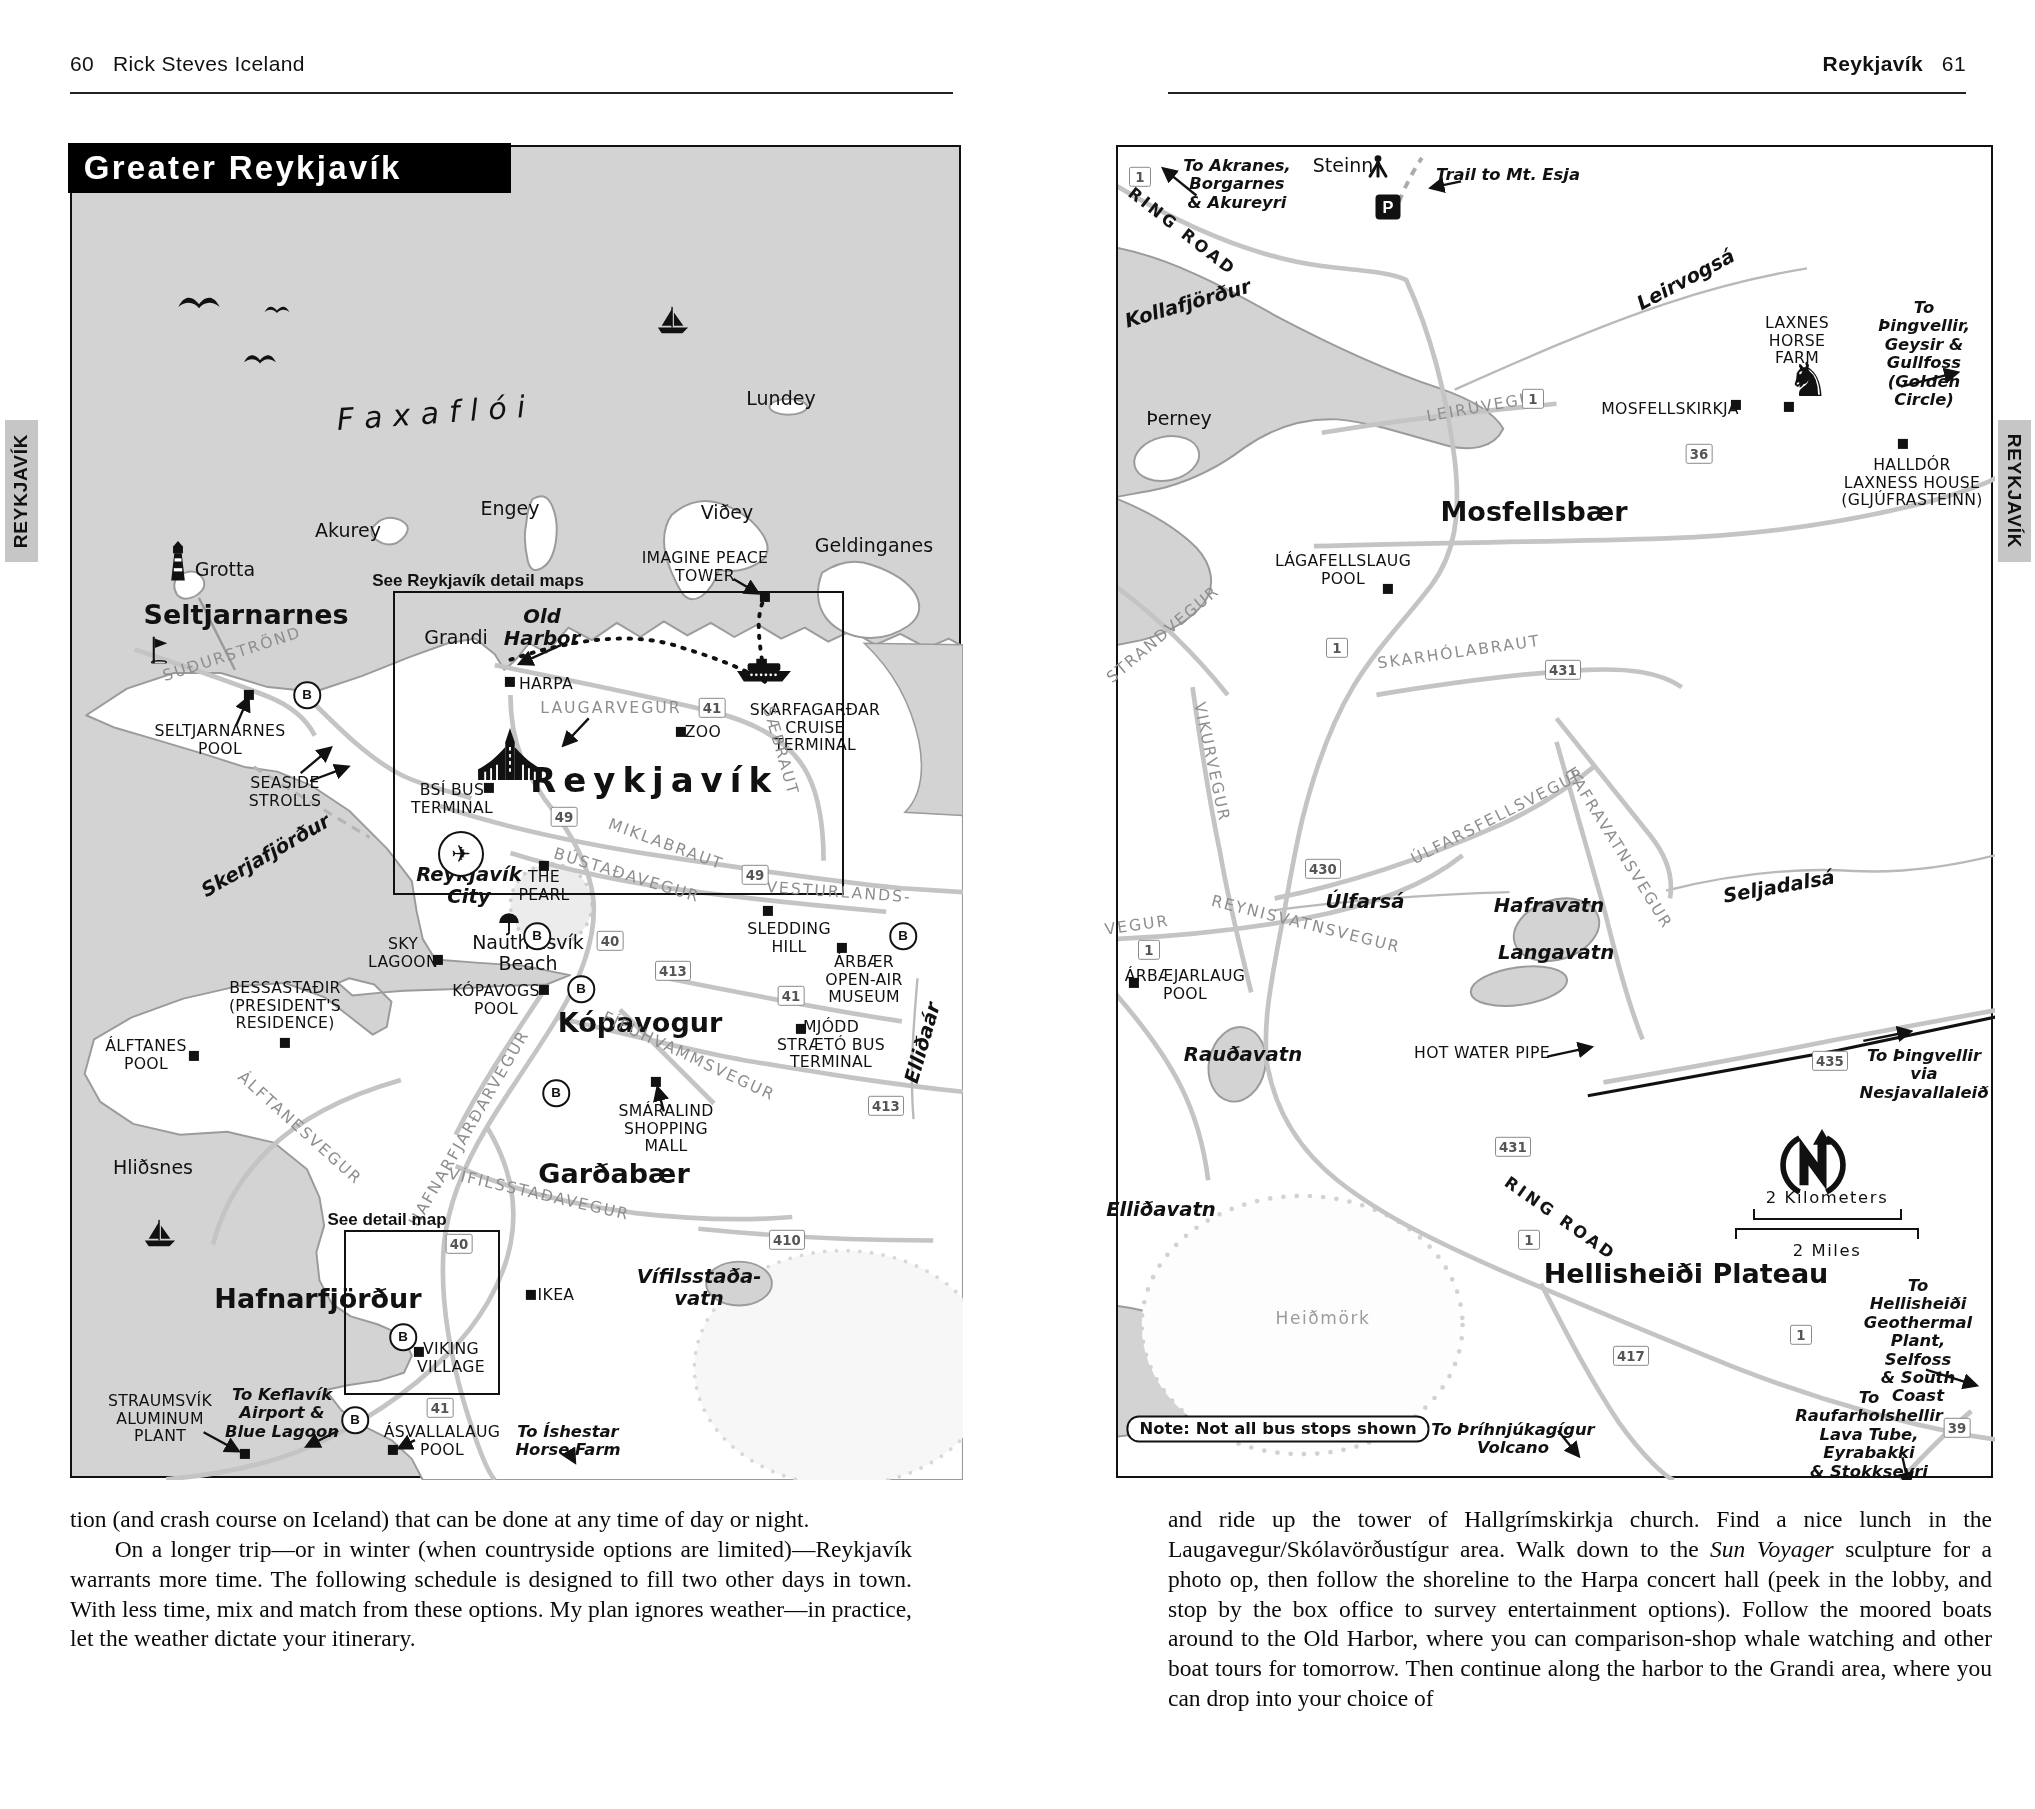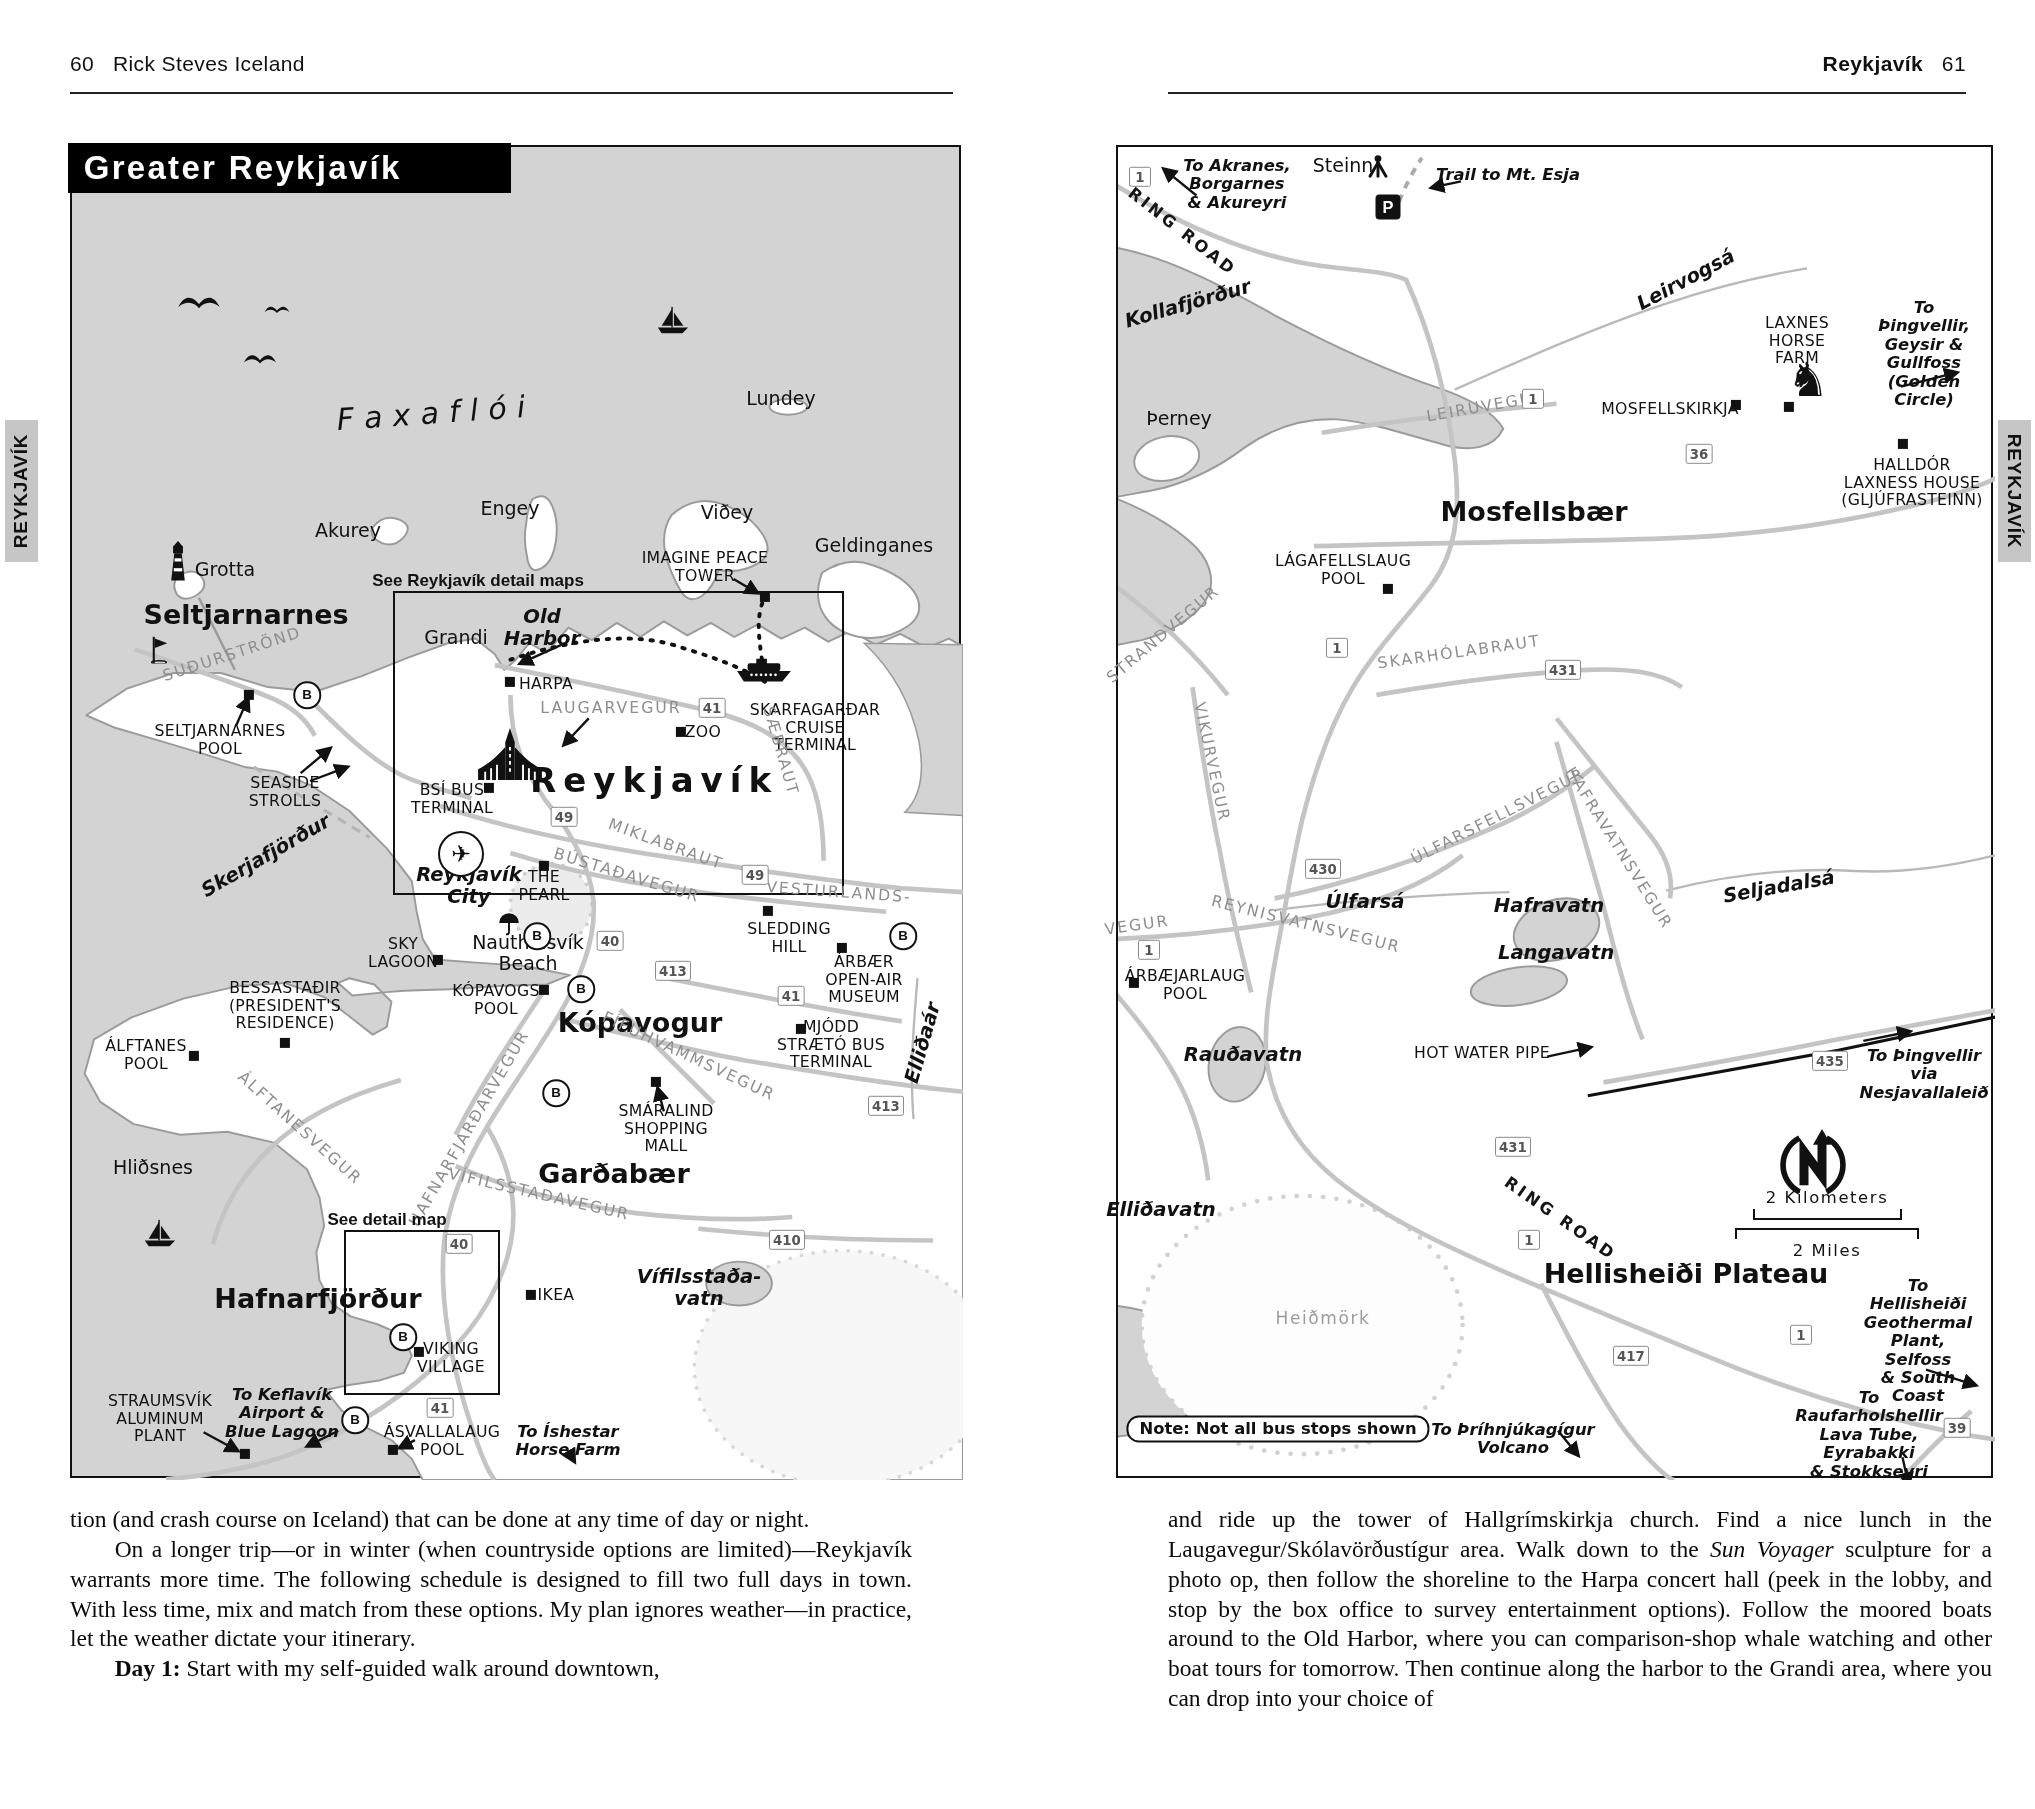--- a/index.html
+++ b/index.html
@@ -536,19 +536,18 @@
         <path d="M20,8 A27,27 0 0,0 20,56" fill="none" stroke="#111" stroke-width="5"></path>
         <path d="M44,8 A27,27 0 0,1 44,56" fill="none" stroke="#111" stroke-width="5"></path>
         <path d="M24,50 L24,20 L40,42 L40,12" fill="none" stroke="#111" stroke-width="8"></path>
         <path d="M32,14 L40,0 L48,14 Z" fill="#111"></path>
       </svg>
     </div>
   </div>
 
 <div class="bodycol" style="left:70px;width:842px;" id="colL">
     <p><span>tion (and crash course on Iceland) that can be done at any time of day or night.</span></p>
-    <p class="ind"><span>On a longer trip—or in winter (when countryside options are limited)—Reykjavík warrants more time. The following schedule is designed to fill two full days in town. With less time, mix and match from these options. My plan ignores weather—in practice, let the weather dictate your itinerary.</span></p>
-    <p class="ind"><span class="b">Day 1:</span><span> Start with my self-guided walk around downtown,</span></p>
+    <p class="ind"><span>On a longer trip—or in winter (when countryside options are limited)—Reykjavík warrants more time. The following schedule is designed to fill two other days in town. With less time, mix and match from these options. My plan ignores weather—in practice, let the weather dictate your itinerary.</span></p>
   </div>
 <div class="bodycol" style="left:1168px;width:824px;" id="colR">
     <p><span>and ride up the tower of Hallgrímskirkja church. Find a nice lunch in the Laugavegur/Skólavörðustígur area. Walk down to the </span><span class="i">Sun Voyager</span><span> sculpture for a photo op, then follow the shoreline to the Harpa concert hall (peek in the lobby, and stop by the box office to survey entertainment options). Follow the moored boats around to the Old Harbor, where you can comparison-shop whale watching and other boat tours for tomorrow. Then continue along the harbor to the Grandi area, where you can drop into your choice of</span></p>
   </div>
 
 
 </body></html>

